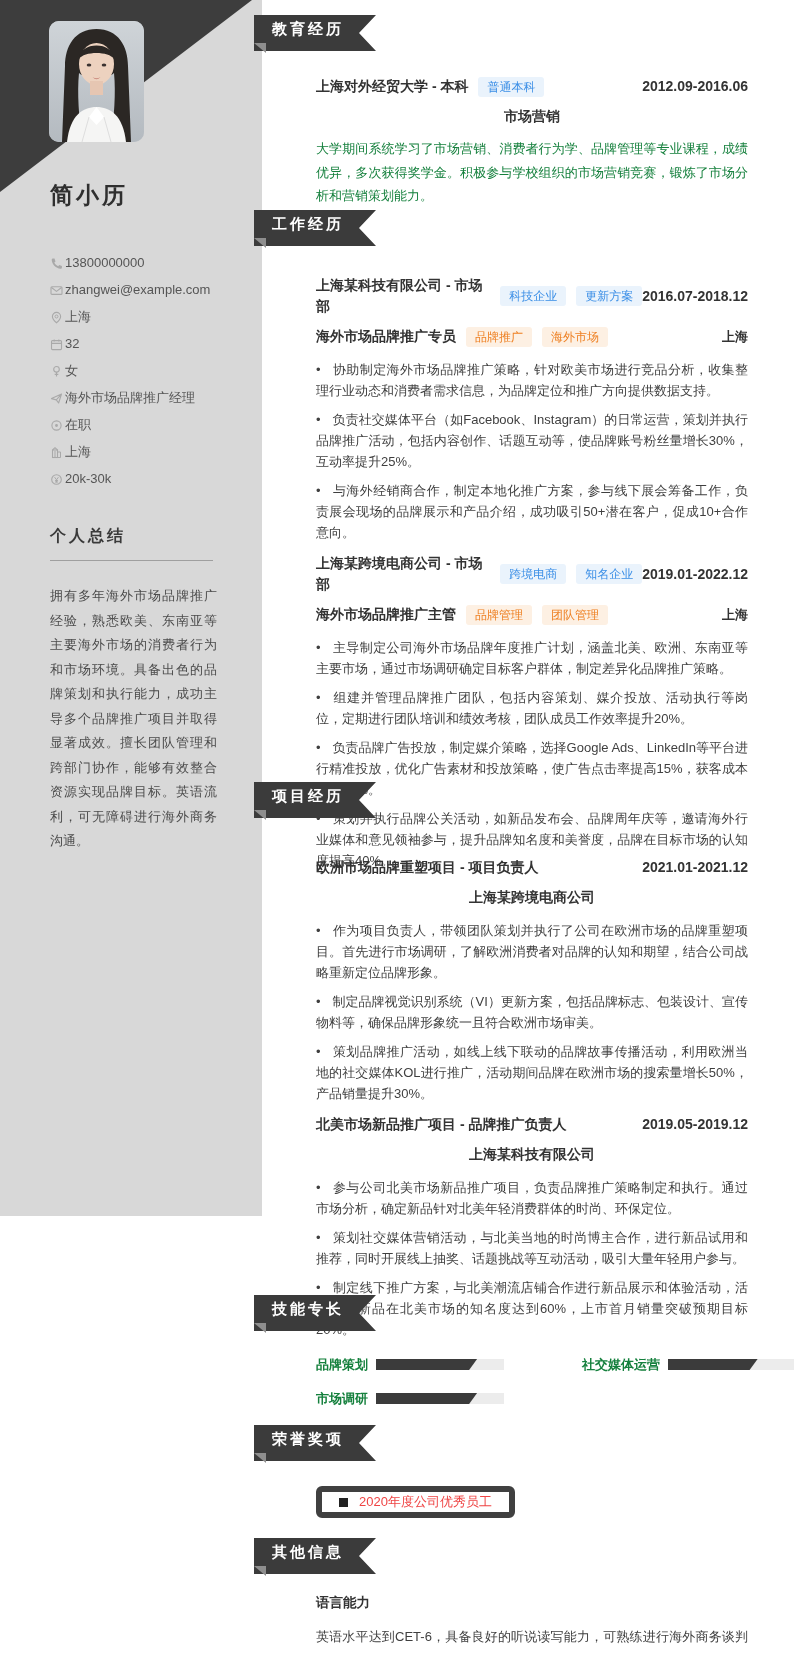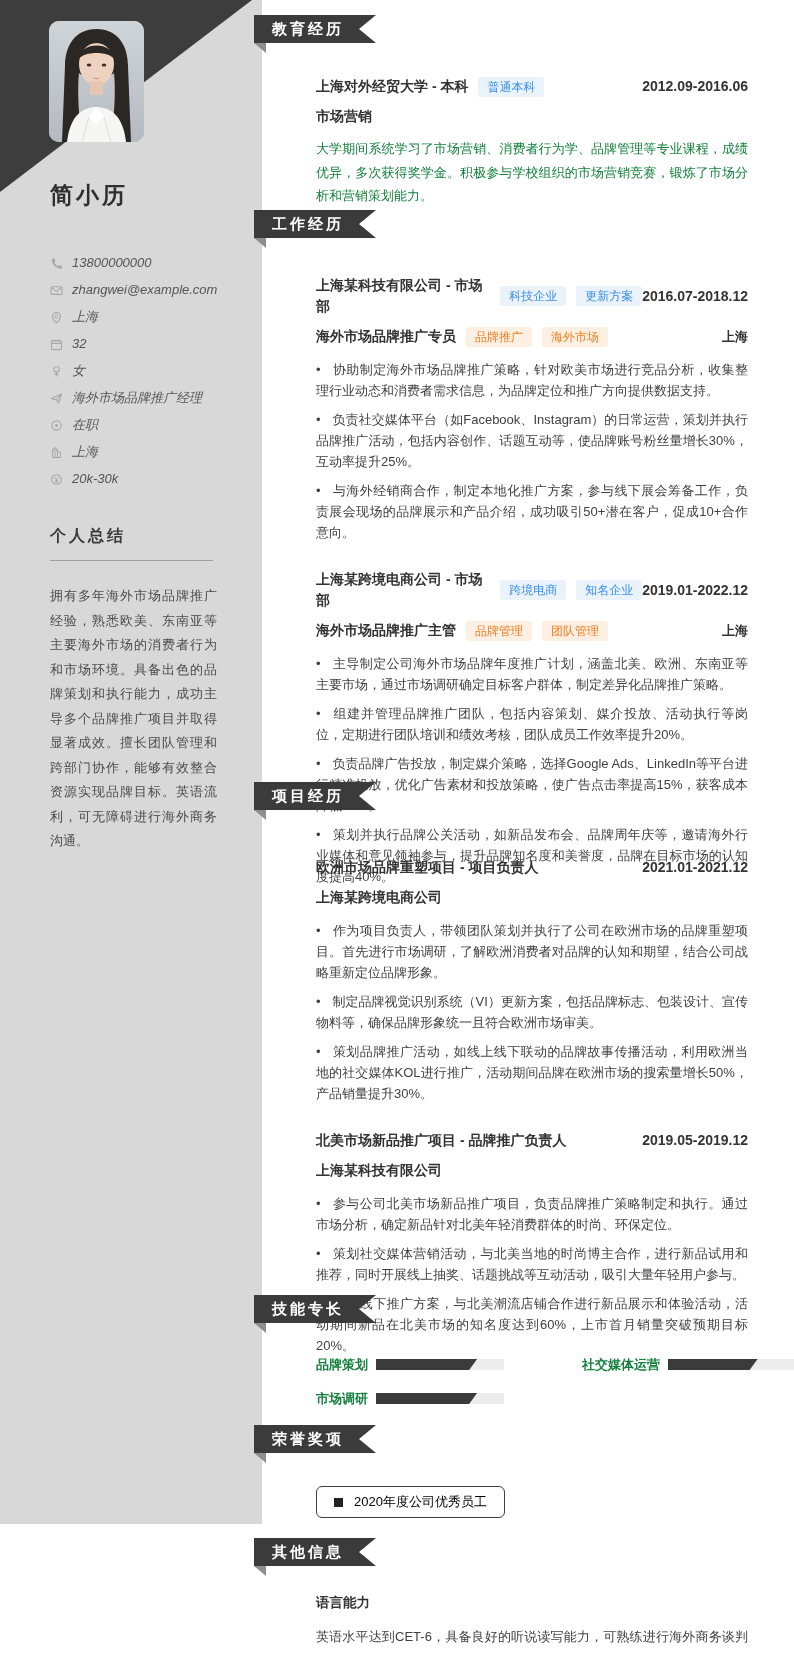--- a/index.html
+++ b/index.html
@@ -3,62 +3,62 @@
 <meta charset="utf-8">
 <style>
   html,body{margin:0;padding:0;}
   body{
     width:794px;height:1654px;position:relative;overflow:hidden;
     background:#ffffff;
     font-family:"Liberation Sans","DejaVu Sans",sans-serif;
     -webkit-font-smoothing:antialiased;
   }
   
-  .sidebar{position:absolute;left:0;top:0;width:262px;height:1524px;background:#d8d8d8;}
+  .sidebar{position:absolute;left:0;top:0;width:262px;height:1216px;background:#d8d8d8;}
   .corner{position:absolute;left:0;top:0;width:252px;height:192px;background:#3d3d3d;
     clip-path:polygon(0 0,100% 0,0 100%);}
   .photo{position:absolute;left:49px;top:21px;width:95px;height:121px;border-radius:10px;
     overflow:hidden;background:#c3c8cc;}
   .photo svg{display:block;}
   .name{position:absolute;left:50px;top:180px;font-size:23px;font-weight:bold;color:#2f2f2f;letter-spacing:3px;}
   .contacts{position:absolute;left:50px;top:256px;display:flex;flex-direction:column;gap:13px;width:180px;}
-  .contact-row{display:flex;align-items:center;gap:9px;font-size:13px;color:#555;line-height:14px;white-space:nowrap;font-style:italic;}
+  .contact-row{display:flex;align-items:center;gap:2px;font-size:13px;color:#555;line-height:14px;white-space:nowrap;}
   .cicon{width:13px;height:13px;flex:none;}
   .summary-title{position:absolute;left:50px;top:526px;width:163px;font-size:16px;font-weight:bold;
     color:#3a3a3a;letter-spacing:3px;padding-bottom:13px;border-bottom:1px solid #9f9f9f;}
   .summary-text{position:absolute;left:50px;top:571px;width:167px;font-size:13px;line-height:24.5px;
     color:#4b4b4b;text-align:justify;}
 
   
   .main{position:absolute;left:262px;top:0;width:532px;height:1654px;background:#fff;}
   .section{position:absolute;left:0;width:532px;}
   #sec-education{top:15px}
   #sec-work{top:210px}
   #sec-projects{top:782px}
   #sec-skills{top:1295px}
   #sec-honors{top:1425px}
   #sec-other{top:1538px}
 
   .ribbon-wrap{position:relative;margin-left:-8px;display:inline-block;height:28px;}
-  .ribbon{display:inline-block;height:28px;line-height:28px;padding:0 32px 0 18px;background:#3b3b3b;
+  .ribbon{display:inline-block;height:28px;line-height:28px;padding:0 32px 8px 18px;background:#3b3b3b;
     color:#fff;font-size:15px;font-weight:bold;letter-spacing:3px;
     clip-path:polygon(0 0,100% 0,calc(100% - 17px) 50%,100% 100%,0 100%);}
   .fold{position:absolute;left:0;top:28px;width:12px;height:10px;background:#8e8e8e;
     clip-path:polygon(0 0,100% 0,100% 100%);}
 
   .sec-body{padding:0 46px 0 54px;}
   #sec-education .sec-body{margin-top:33px;}
   #sec-work .sec-body{margin-top:37px;}
   #sec-projects .sec-body{margin-top:47px;}
   #sec-skills .sec-body{margin-top:31px;}
   #sec-honors .sec-body{margin-top:33px;}
   #sec-other .sec-body{margin-top:28px;}
 
-  .entry + .entry{margin-top:26px;}
-  .head-row{display:flex;align-items:center;font-size:14px;font-weight:bold;color:#333;line-height:21px;}
+  .entry + .entry{margin-top:10px;}
+  .head-row{display:flex;align-items:center;font-size:14px;font-weight:bold;color:#333;line-height:21px;justify-content:center;}
   .head-row.second{margin-top:9px;}
   .head-spacer{flex:1;}
   .head-right{font-size:14px;font-weight:bold;color:#333;white-space:nowrap;}
   .head-right.loc{font-size:13px;}
   .tag{display:inline-block;font-size:12px;font-weight:normal;line-height:20px;padding:0 9px;
     border-radius:3px;margin-left:10px;white-space:nowrap;}
   .tag.blue{color:#3a8ee6;background:#eaf3fc;}
   .tag.orange{color:#ee8023;background:#fdf0e3;}
 
   .para{font-size:13px;color:#15803d;line-height:23.5px;text-align:justify;margin:10px 0 0 0;}
@@ -68,22 +68,22 @@
 
   
   .skills{display:grid;grid-template-columns:266px 1fr;row-gap:13px;}
   .skill{display:flex;align-items:center;height:21px;}
   .skill-label{font-size:13px;font-weight:bold;color:#15803d;margin-right:8px;white-space:nowrap;}
   .skill-bar{width:128px;height:11px;background:#ececec;overflow:hidden;}
   .skill-fill{height:100%;background:#3b3b3b;
     clip-path:polygon(0 0,100% 0,calc(100% - 8px) 100%,0 100%);}
 
   
-  .award{display:inline-flex;align-items:center;gap:11px;border:1px solid #404040;border-radius:6px;
-    padding:0 17px;height:32px;font-size:13px;color:#000000;background:#fff;box-sizing:border-box;}
+  .award{display:inline-flex;align-items:center;gap:11px;border:6px solid #404040;border-radius:6px;
+    padding:0 17px;height:32px;font-size:13px;color:#ef4444;background:#fff;box-sizing:border-box;}
   .award-square{width:9px;height:9px;background:#222;flex:none;}
 
   .sub-title{font-size:13.5px;font-weight:bold;color:#333;margin:0 0 13px 0;}
   .other-text{font-size:13px;color:#3f3f3f;line-height:23.5px;text-align:justify;margin:0;}
 </style>
 </head>
 <body>
 
 <aside class="sidebar">
   <div class="corner"></div>

